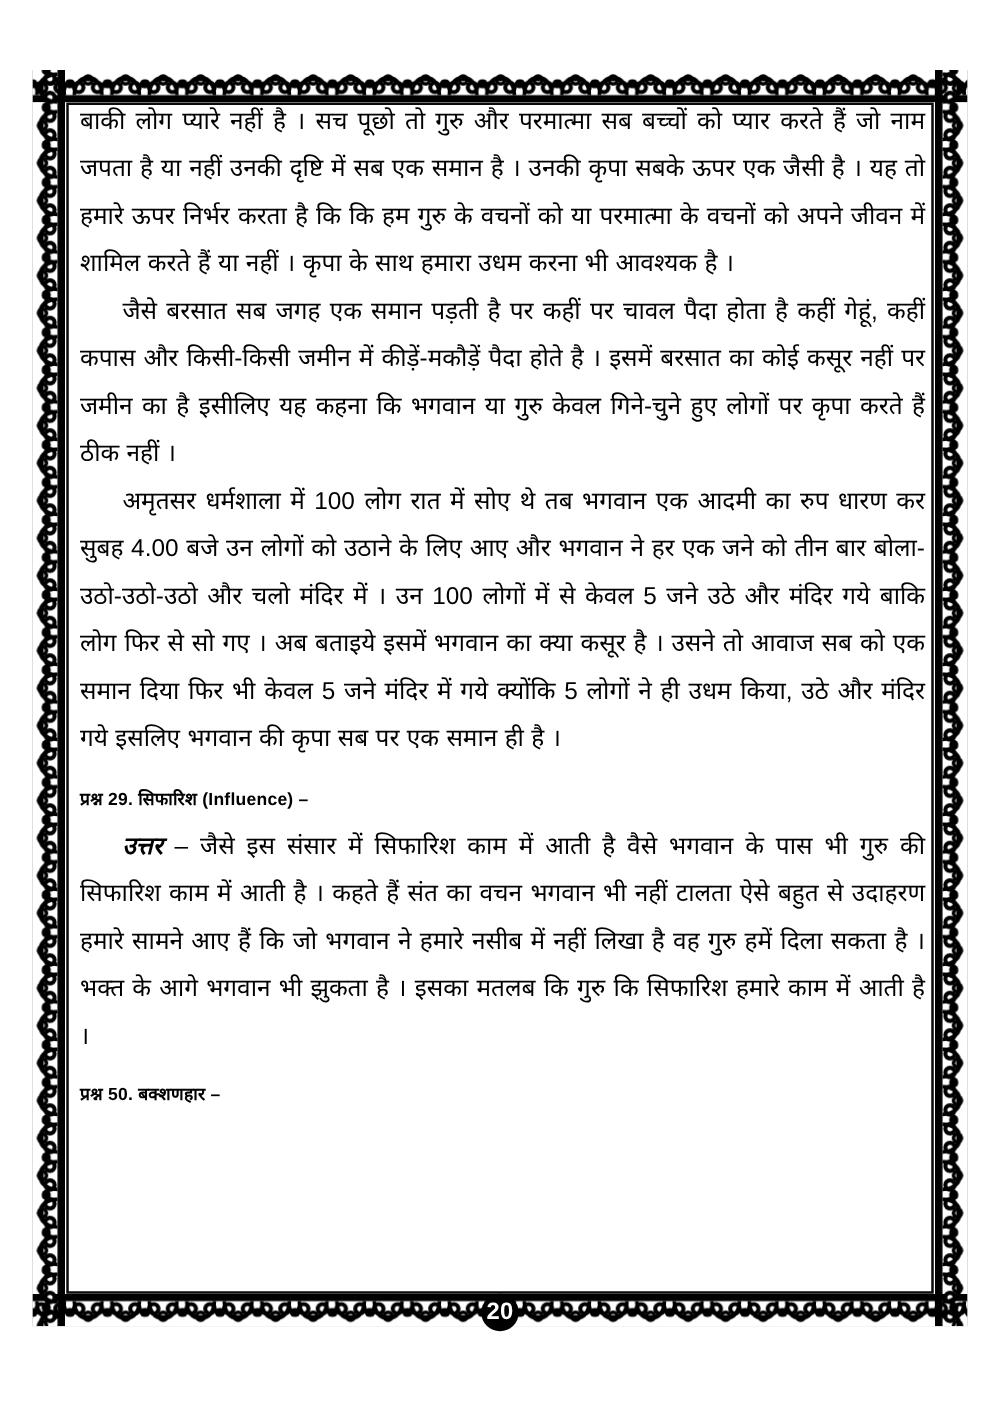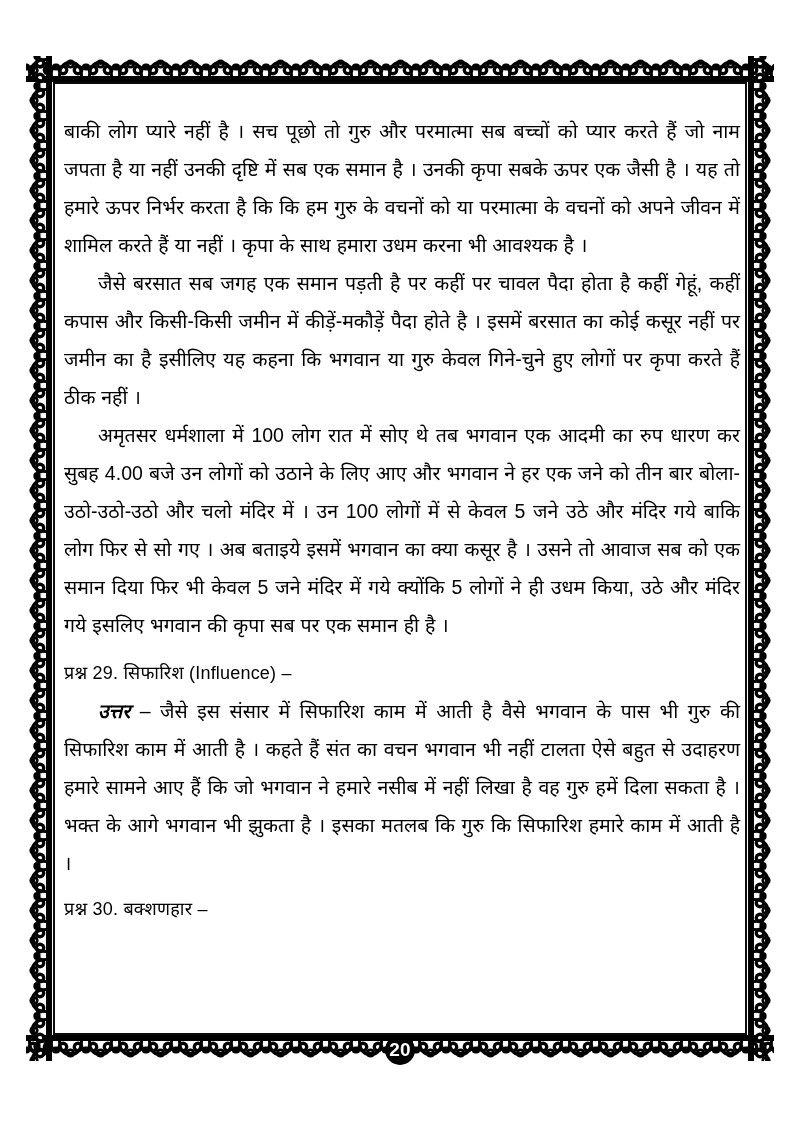--- a/index.html
+++ b/index.html
@@ -85,43 +85,43 @@
     justify-content: center;
     letter-spacing: 0.3px;
     z-index: 6;
     font-family: "Liberation Sans", sans-serif;
   }
 
   
   .content {
     position: absolute;
     left: 64px;
-    top: 112px;
+    top: 78px;
     width: 676px;
     z-index: 4;
   }
 
   .para {
     margin: 0 0 0 0;
     font-size: 19.5px;
     line-height: 38px;
     color: #000000;
     text-align: justify;
     text-justify: inter-word;
     font-family: "Liberation Sans", "DejaVu Sans", sans-serif;
     word-spacing: 0.5px;
   }
   .para.indent {
     text-indent: 34px;
   }
 
   .qheading {
-    font-size: 18px;
+    font-size: 14px;
     line-height: 38px;
-    font-weight: normal;
+    font-weight: bold;
     color: #000000;
     margin: 6px 0 0 0;
     text-align: left;
     letter-spacing: 0.2px;
   }
 
   .answer-label {
     font-weight: bold;
     font-style: italic;
   }
@@ -231,17 +231,17 @@
     <div class="spacer-sm"></div>
 
     <h2 class="qheading">प्रश्न 29. सिफारिश (Influence) –</h2>
 
     <p class="para indent">
       <span class="answer-label">उत्तर</span><span> – </span><span>जैसे इस संसार में सिफारिश काम में आती है वैसे भगवान के पास भी गुरु की सिफारिश काम में आती है । कहते हैं संत का वचन भगवान भी नहीं टालता ऐसे बहुत से उदाहरण हमारे सामने आए हैं कि जो भगवान ने हमारे नसीब में नहीं लिखा है वह गुरु हमें दिला सकता है । भक्त के आगे भगवान भी झुकता है । इसका मतलब कि गुरु कि सिफारिश हमारे काम में आती है ।</span>
     </p>
 
     <div class="spacer-xs"></div>
 
-    <h2 class="qheading">प्रश्न 30. बक्शणहार –</h2>
+    <h2 class="qheading">प्रश्न 50. बक्शणहार –</h2>
 
 
   </div>
 </div>
 
 </body></html>

